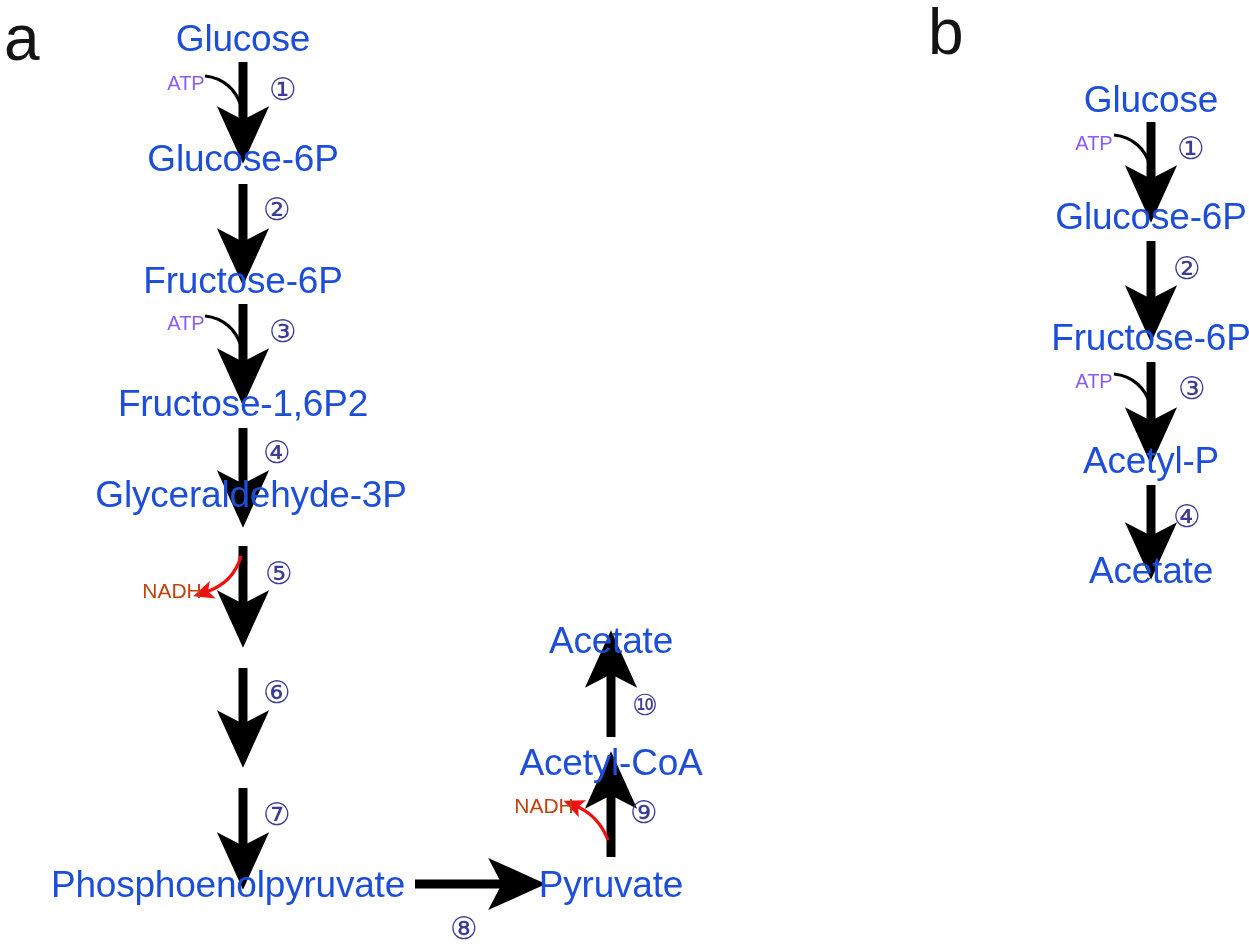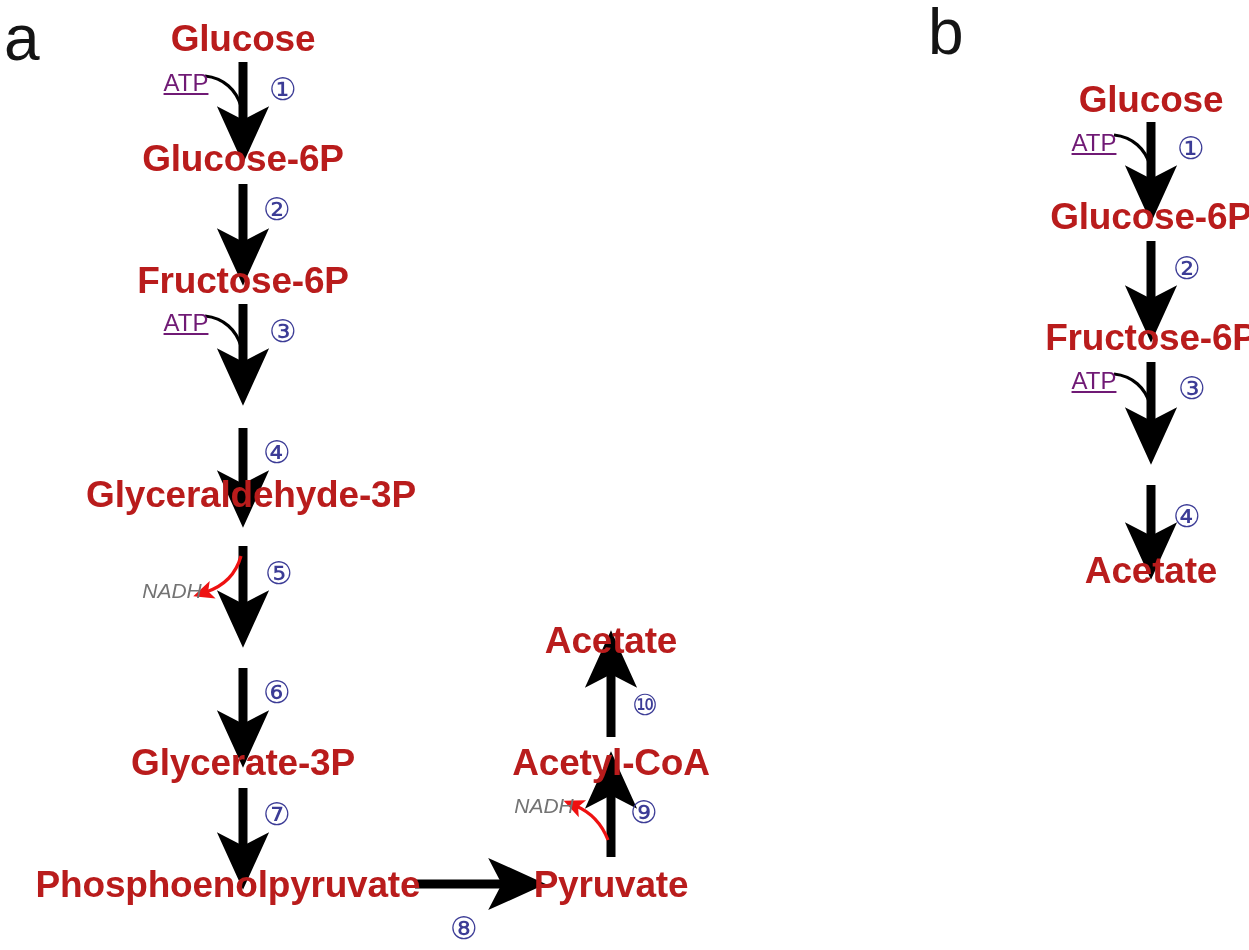--- a/index.html
+++ b/index.html
@@ -5,36 +5,36 @@
   html,body{margin:0;padding:0;background:#ffffff;}
   body{width:1249px;height:950px;position:relative;overflow:hidden;
        font-family:"Liberation Sans","DejaVu Sans",sans-serif;color:#1a1a1a;}
   .stage{position:absolute;left:0;top:0;width:1249px;height:950px;}
 
   .panel-letter{position:absolute;font-size:64px;line-height:1;color:#141414;
                 font-family:"Liberation Sans",sans-serif;font-weight:400;}
 
   
   .node{position:absolute;transform:translate(-50%,-50%);white-space:nowrap;
-        font-size:37px;line-height:1;color:#b91c1c;font-weight:700;letter-spacing:-0.2px;}
+        font-size:37px;line-height:1;color:#1d4ed8;font-weight:400;letter-spacing:-0.2px;}
 
   
   .layer{position:absolute;left:0;top:0;width:1249px;height:950px;overflow:visible;}
 
   
   .step{position:absolute;transform:translate(-50%,-50%);
         color:#3c3c96;font-size:31px;line-height:1;white-space:nowrap;
         font-family:"DejaVu Sans",sans-serif;}
   .step.wide{font-size:29px;}
 
   
   .atp{position:absolute;transform:translate(-50%,-50%);white-space:nowrap;
-       font-size:24px;line-height:1;color:#701a75;text-decoration:underline;}
+       font-size:20px;line-height:1;color:#8b5cf6;}
   .nadh{position:absolute;transform:translate(-50%,-50%);white-space:nowrap;
-        font-size:21px;line-height:1;color:#737373;font-style:italic;}
+        font-size:21px;line-height:1;color:#c2410c;}
 </style>
 </head>
 <body>
 
 <div class="stage">
 
   <svg class="layer" viewBox="0 0 1249 950" xmlns="http://www.w3.org/2000/svg">
     <defs>
       <marker id="ah" markerWidth="7" markerHeight="7" refX="2.2" refY="3.2" orient="auto" markerUnits="strokeWidth">
         <path d="M0,0.3 L6.4,3.2 L0,6.1 L1.5,3.2 Z" fill="#000000"></path>
@@ -118,22 +118,22 @@
       <line x1="1151" y1="485" x2="1151" y2="542" stroke="#000" stroke-width="9" marker-end="url(#ah)"></line>
     </g>
   </svg>
 
   <div class="panel-letter" style="left:4px;top:6px;">a</div>
   <div class="panel-letter" style="left:928px;top:0px;">b</div>
 
   <div class="node" style="left:243px;top:38px;">Glucose</div>
   <div class="node" style="left:243px;top:158px;">Glucose-6P</div>
   <div class="node" style="left:243px;top:280px;">Fructose-6P</div>
+  <div class="node" style="left:243px;top:403px;">Fructose-1,6P2</div>
   <div class="node" style="left:243px;top:494px;margin-left:8px;">Glyceraldehyde-3P</div>
-  <div class="node" style="left:243px;top:762px;">Glycerate-3P</div>
   <div class="node" style="left:228px;top:884px;">Phosphoenolpyruvate</div>
   <div class="node" style="left:611px;top:762px;">Acetyl-CoA</div>
   <div class="node" style="left:611px;top:884px;">Pyruvate</div>
   <div class="node" style="left:611px;top:640px;">Acetate</div>
 
   <div class="step" style="left:283px;top:89px;">①</div>
   <div class="step" style="left:277px;top:209px;">②</div>
   <div class="step" style="left:283px;top:331px;">③</div>
   <div class="step" style="left:277px;top:452px;">④</div>
   <div class="step" style="left:279px;top:573px;">⑤</div>
@@ -144,20 +144,21 @@
   <div class="step wide" style="left:645px;top:705px;">⑩</div>
 
   <div class="atp" style="left:186px;top:83px;">ATP</div>
   <div class="atp" style="left:186px;top:323px;">ATP</div>
   <div class="nadh" style="left:172px;top:590px;">NADH</div>
   <div class="nadh" style="left:544px;top:805px;">NADH</div>
 
   <div class="node" style="left:1151px;top:99px;">Glucose</div>
   <div class="node" style="left:1151px;top:216px;">Glucose-6P</div>
   <div class="node" style="left:1151px;top:337px;">Fructose-6P</div>
+  <div class="node" style="left:1151px;top:460px;">Acetyl-P</div>
   <div class="node" style="left:1151px;top:570px;">Acetate</div>
 
   <div class="step" style="left:1191px;top:148px;">①</div>
   <div class="step" style="left:1187px;top:268px;">②</div>
   <div class="step" style="left:1192px;top:388px;">③</div>
   <div class="step" style="left:1187px;top:516px;">④</div>
 
   <div class="atp" style="left:1094px;top:143px;">ATP</div>
   <div class="atp" style="left:1094px;top:381px;">ATP</div>
 

